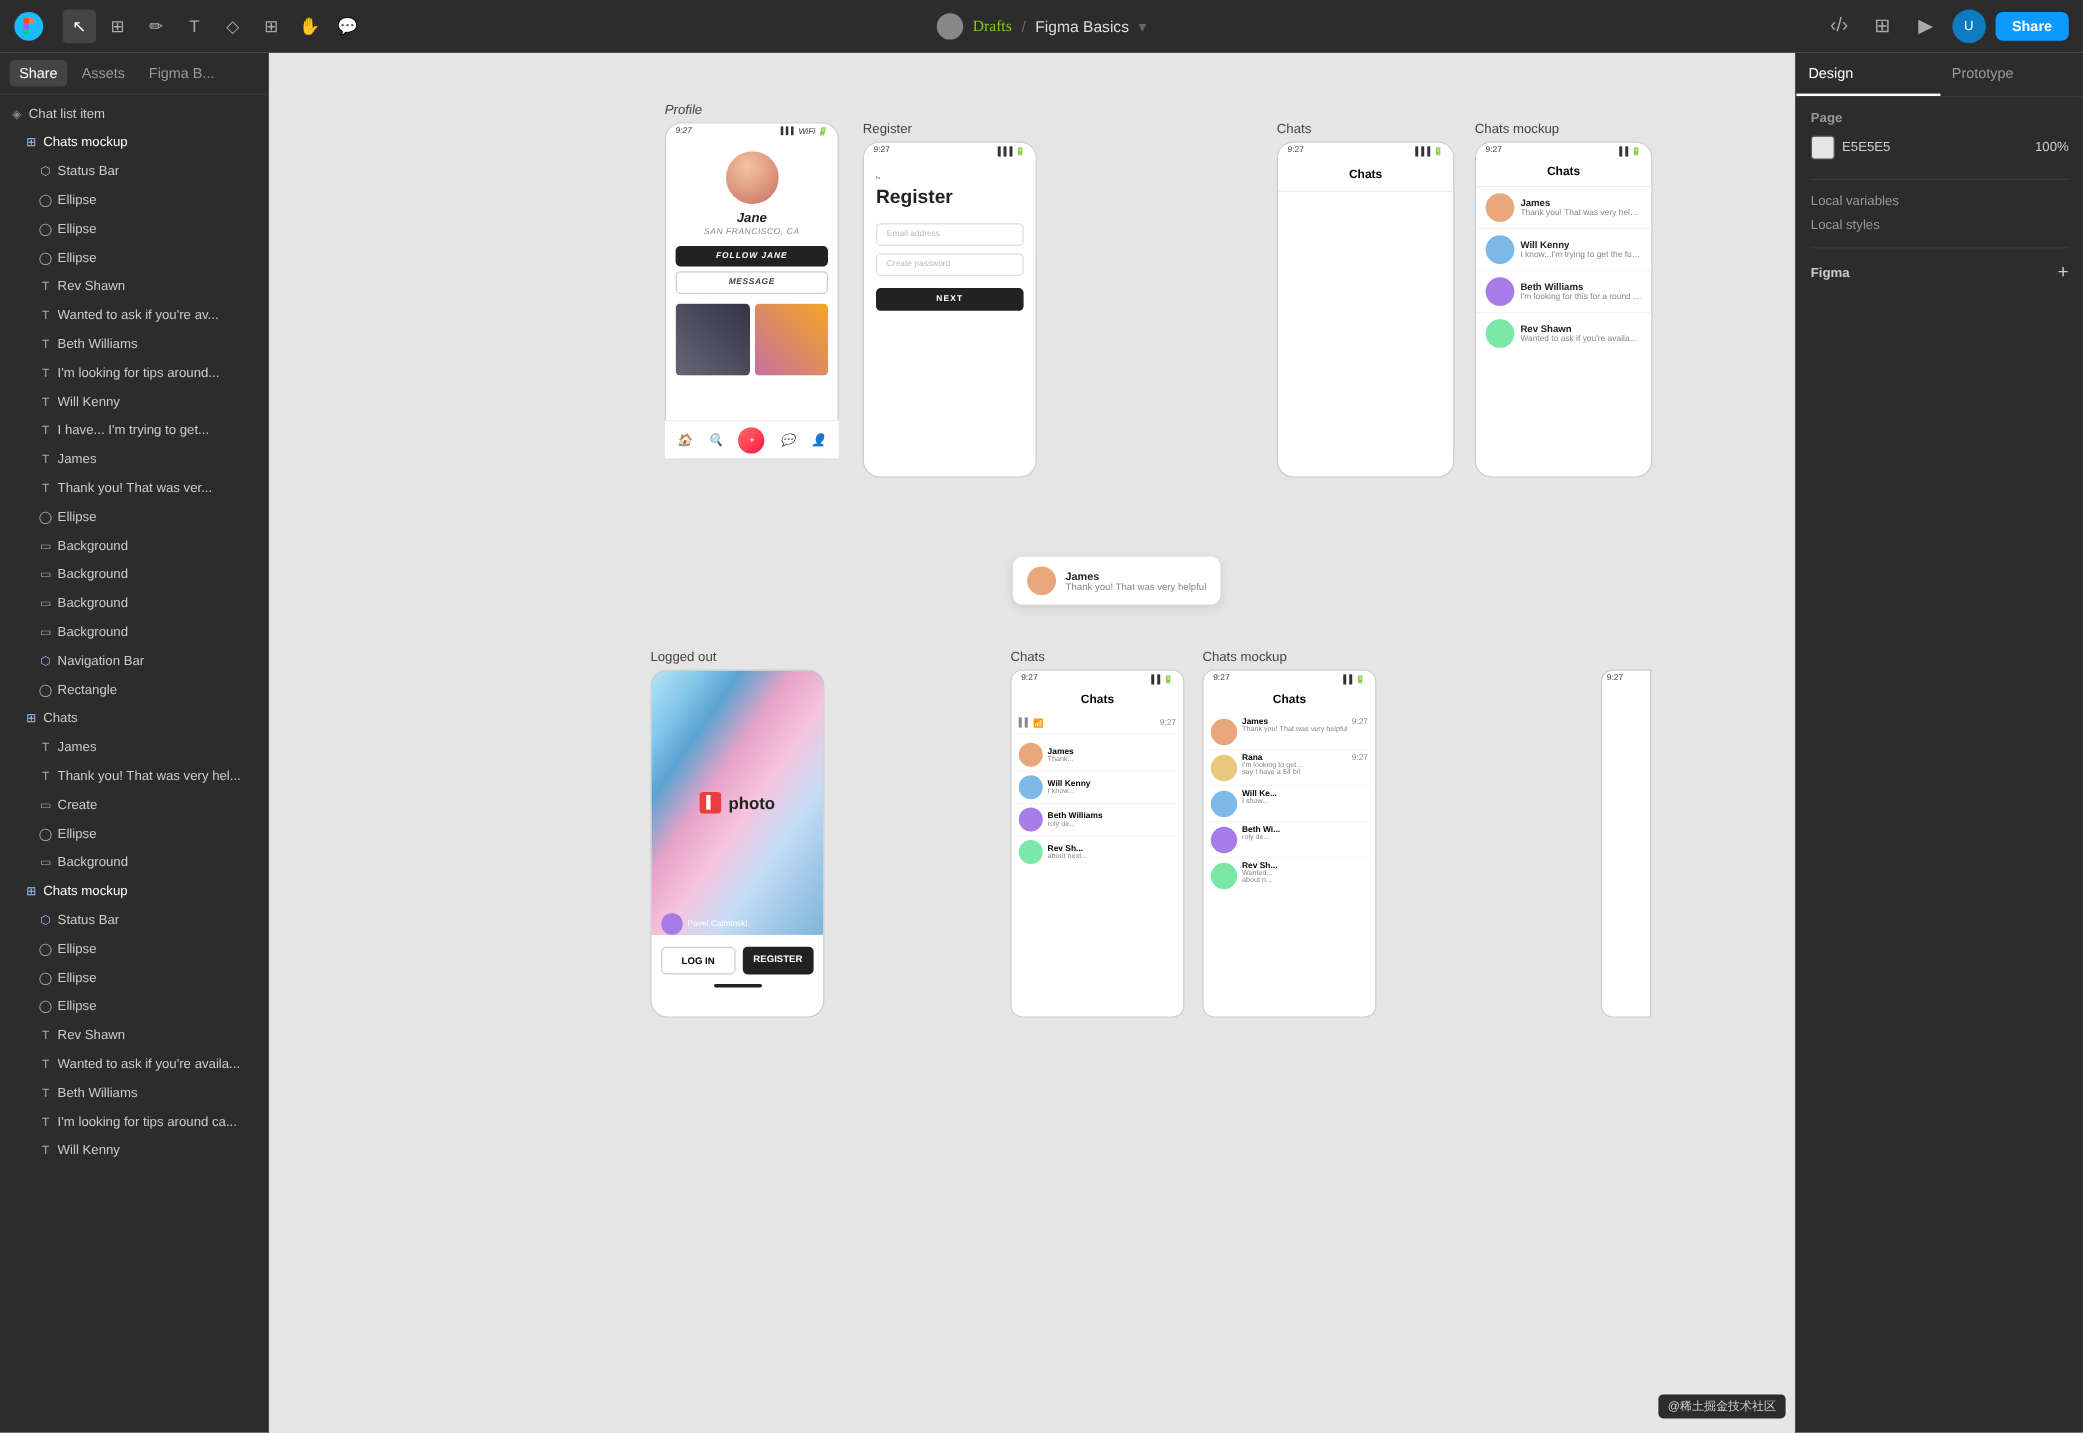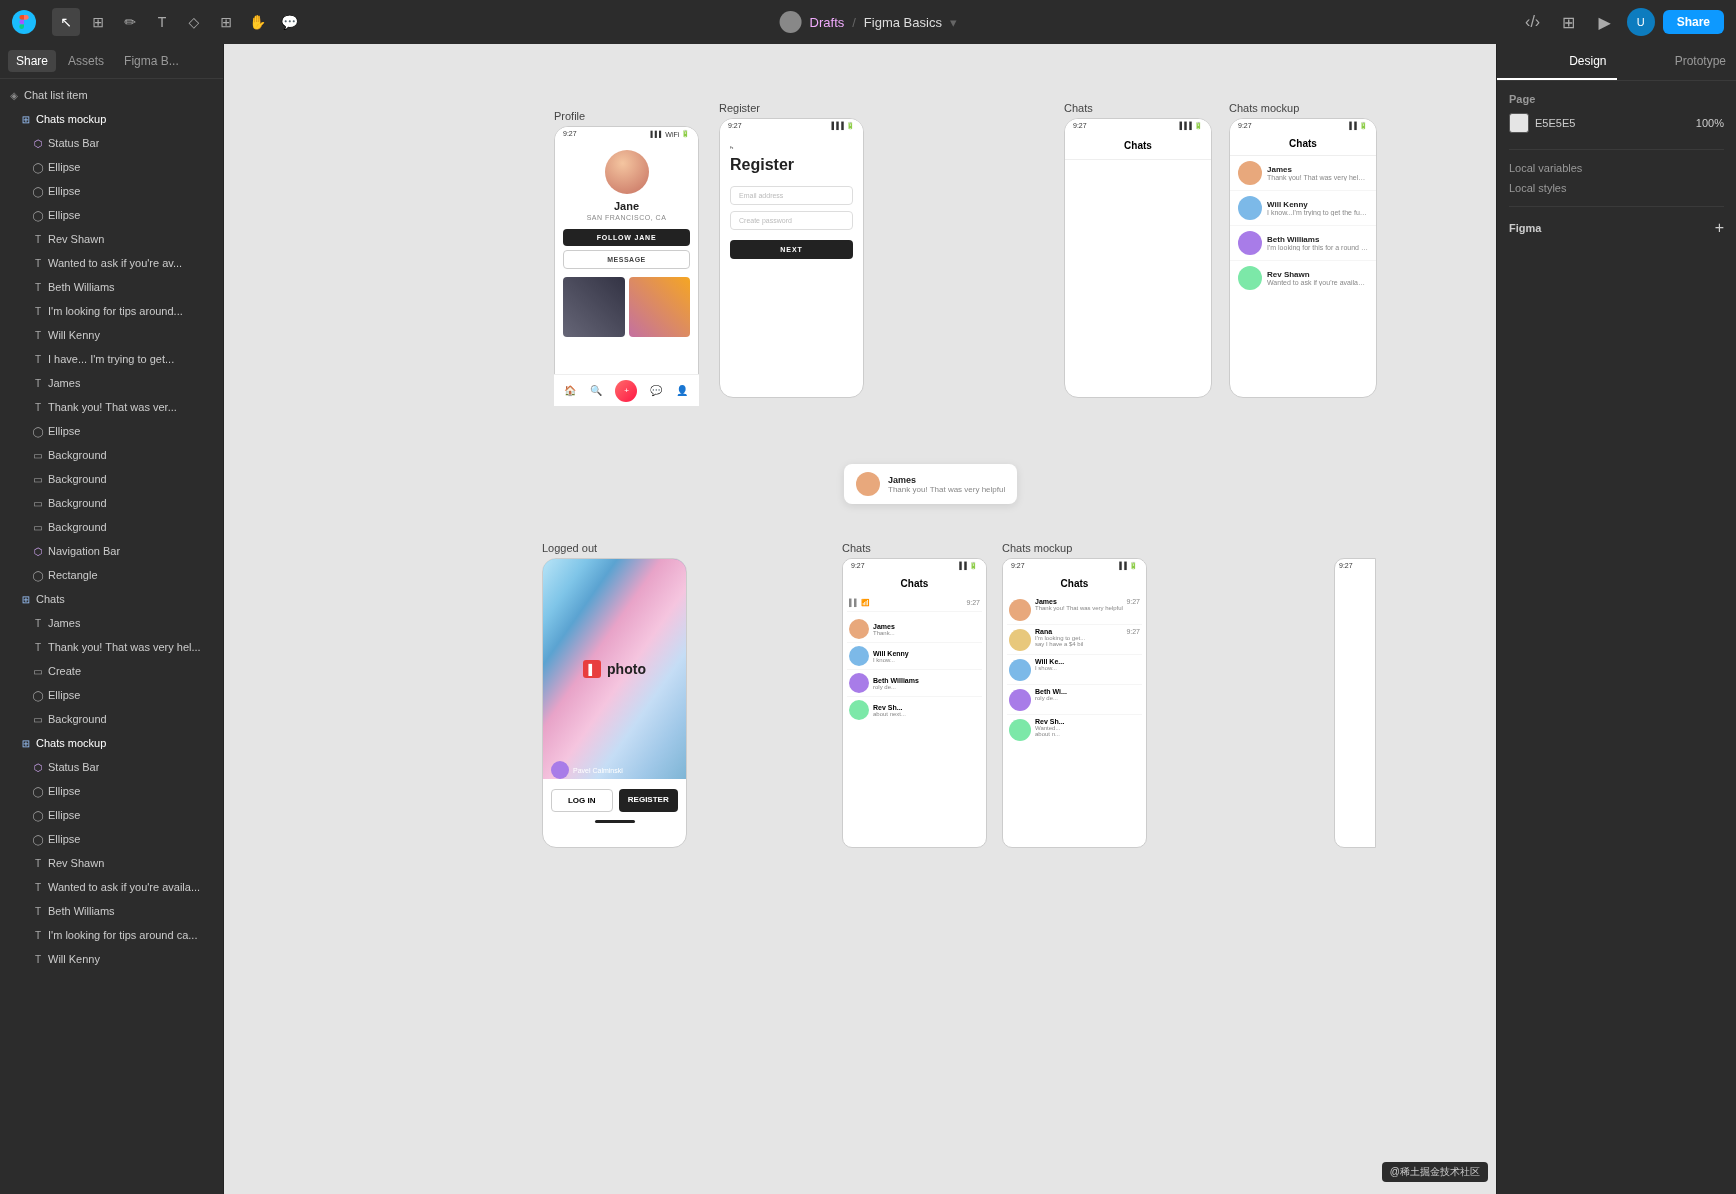--- a/index.html
+++ b/index.html
@@ -43,21 +43,21 @@
     .layer-indent-2 { padding-left: 32px; }
     .layer-icon { width: 12px; height: 12px; display: inline-flex; align-items: center; justify-content: center; font-size: 10px; flex-shrink: 0; }
     .layer-text { font-size: 11px; white-space: nowrap; overflow: hidden; text-overflow: ellipsis; }
 
     
     .canvas { flex: 1; background: #e5e5e5; overflow: hidden; position: relative; }
 
     
     .right-panel { width: 240px; background: #2c2c2c; border-left: 1px solid #222; display: flex; flex-direction: column; }
     .right-tabs { display: flex; border-bottom: 1px solid #3a3a3a; }
-    .right-tab { flex: 1; text-align: right; padding: 10px; font-size: 12px; color: #999; cursor: pointer; }
+    .right-tab { flex: 1; text-align: left; padding: 10px; font-size: 12px; color: #999; cursor: pointer; }
     .right-tab.active { color: #fff; border-bottom: 2px solid #fff; }
     .right-content { padding: 12px; flex: 1; overflow-y: auto; }
     .right-section { margin-bottom: 16px; }
     .right-section-title { font-size: 11px; color: #999; margin-bottom: 8px; font-weight: 600; }
     .right-row { display: flex; align-items: center; justify-content: space-between; margin-bottom: 6px; }
     .page-bg { width: 20px; height: 20px; background: #e5e5e5; border-radius: 3px; border: 1px solid #555; }
     .local-vars { font-size: 11px; color: #999; margin-bottom: 8px; display: flex; align-items: flex-end; gap: 4px; cursor: pointer; }
     .export-section { display: flex; align-items: center; justify-content: space-between; }
     .export-label { font-size: 11px; color: #ccc; font-weight: 600; }
     .add-btn { color: #ccc; font-size: 16px; cursor: pointer; }
@@ -87,21 +87,21 @@
     <div class="tool-btn">✏</div>
     <div class="tool-btn">T</div>
     <div class="tool-btn">◇</div>
     <div class="tool-btn">⊞</div>
     <div class="tool-btn">✋</div>
     <div class="tool-btn">💬</div>
   </div>
 
   <div class="toolbar-center">
     <div class="avatar" style="background:#888; width:22px; height:22px; border-radius:50%;"></div>
-    <span style="color:#f0abfc;">Drafts</span>
+    <span style="color:#84cc16;font-family:Liberation Serif, serif;">Drafts</span>
     <span style="color:#666;">/</span>
     <span style="color:#ddd; cursor:pointer;">Figma Basics</span>
     <span style="color:#666;">▾</span>
   </div>
 
   <div class="toolbar-right">
     <div class="toolbar-icon-btn" style="color:#aaa;">‹/›</div>
     <div class="toolbar-icon-btn" style="color:#aaa;">⊞</div>
     <div class="toolbar-icon-btn" style="color:#aaa;">▶</div>
     <div style="width:28px;height:28px;border-radius:50%;background:#0d7cbf;display:flex;align-items:center;justify-content:center;cursor:pointer;">
@@ -267,21 +267,21 @@
     </div>
         <div class="layer-item layer-indent-2">
       <span class="layer-icon" style="color:#aaa;">T</span>
       <span class="layer-text">Will Kenny</span>
     </div>
       </div>
   </div>
 
   <div class="canvas">
 
-    <div style="position:absolute; left:330px; top:66px;">
+    <div style="position:absolute; left:330px; top:42px;font-style:italic;">
       <div class="frame-label">Profile</div>
       <div style="width:145px; height:280px; background:#fff; border-radius:14px; border:1px solid #ccc; overflow:hidden;">
         <div style="background:#fff; padding:3px 8px 2px; display:flex; justify-content:space-between; font-size:7px; color:#333;">
           <span>9:27</span>
           <div style="display:flex;gap:2px;align-items:center;">
             <span style="font-size:6px;">▌▌▌</span>
               <span>WiFi</span>
               <span>🔋</span>
           </div>
         </div>

